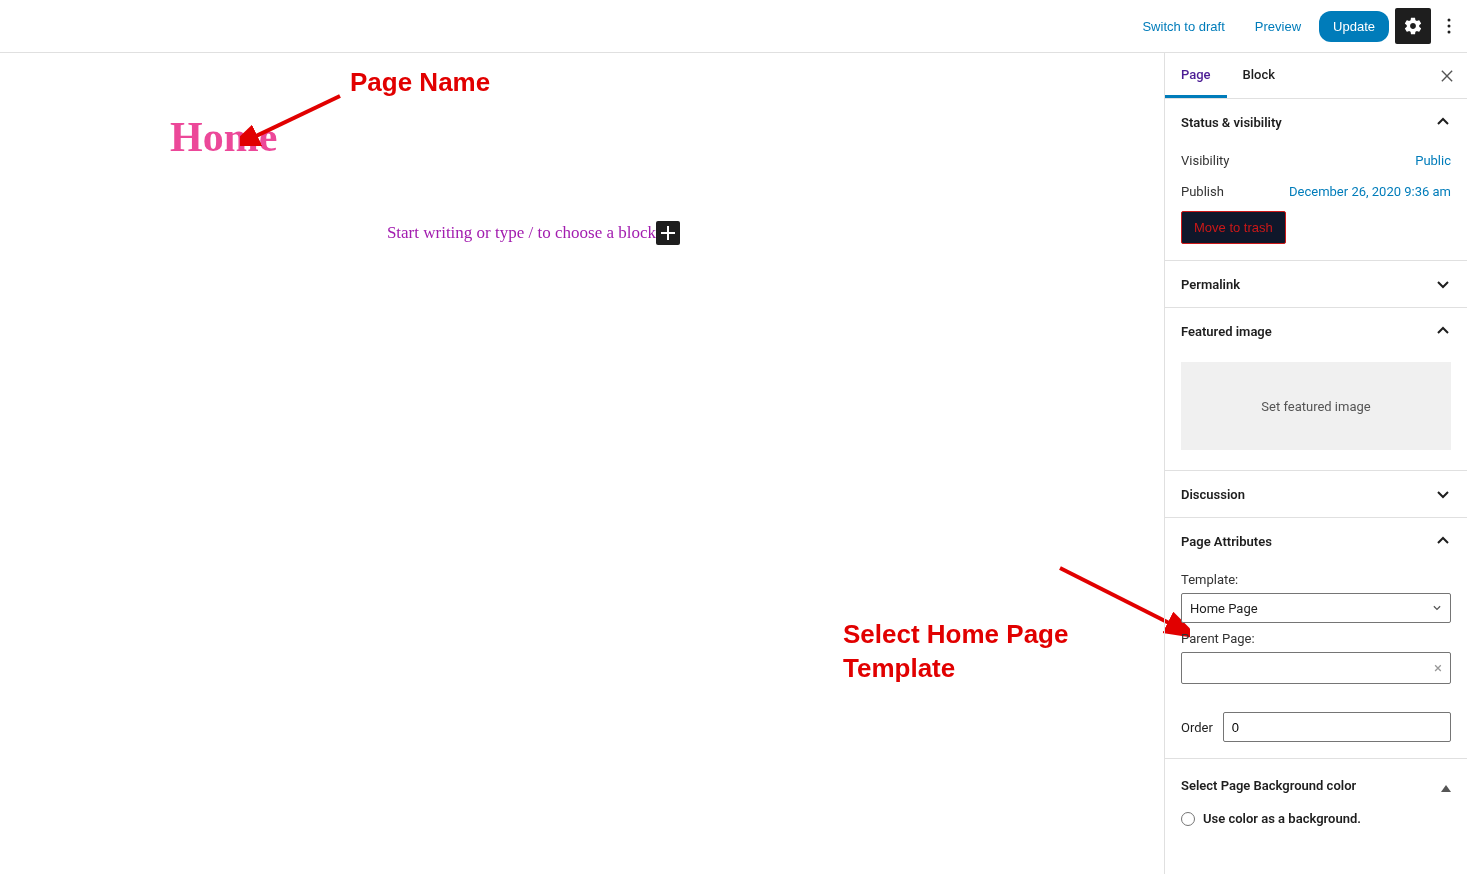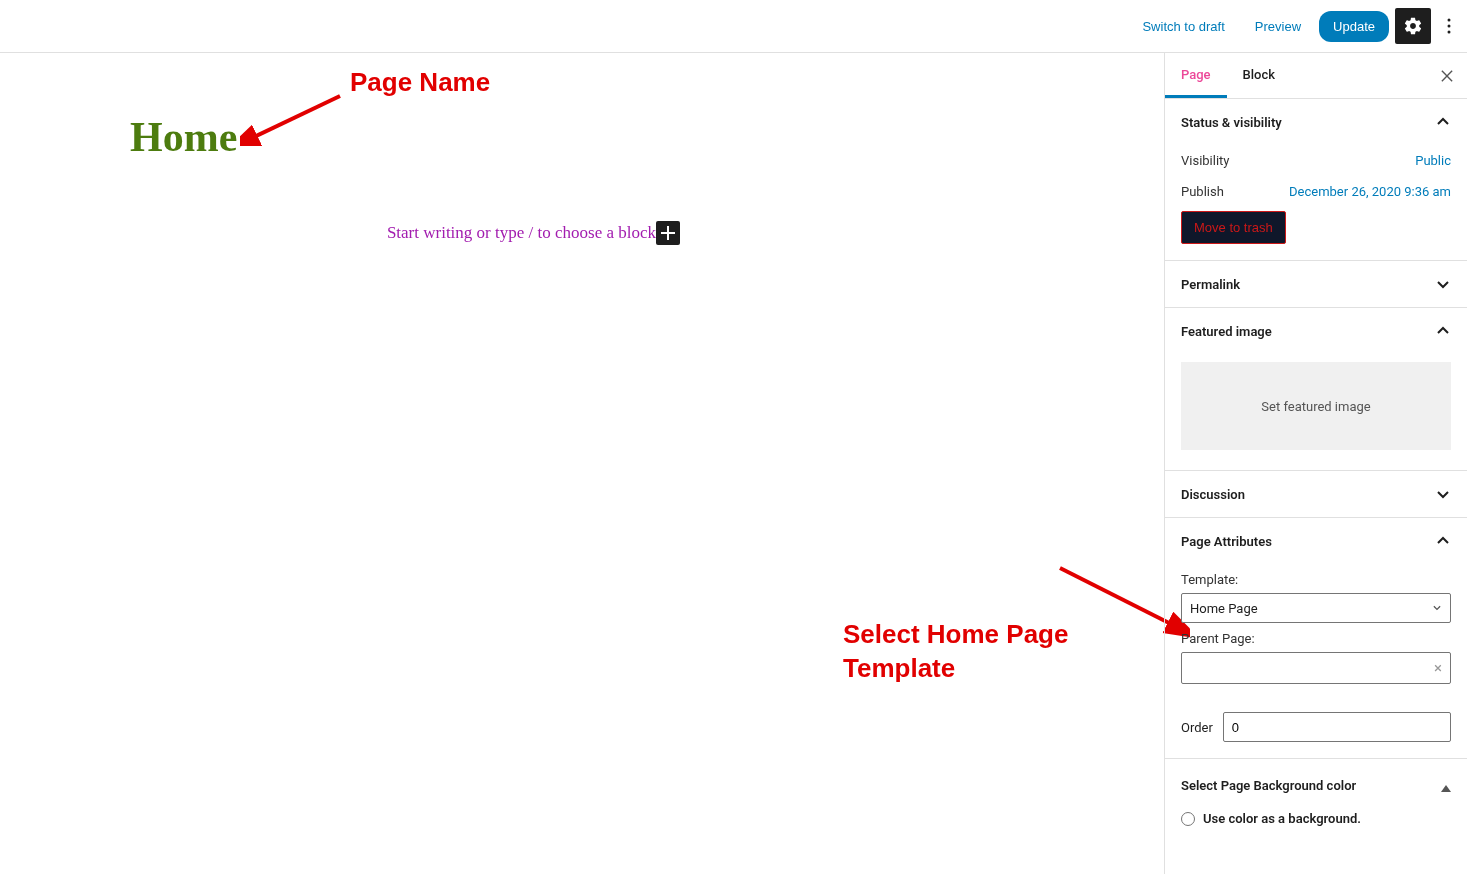--- a/index.html
+++ b/index.html
@@ -72,22 +72,23 @@
     position: relative;
   }
   .editor-inner {
     max-width: 750px;
     margin: 0 0 0 130px;
   }
   .title {
     font-family: Georgia, "Times New Roman", serif;
     font-weight: 700;
     font-size: 42px;
-    color: #4d7c0f;
+    color: #ec4899;
     margin-bottom: 60px;
+    margin-left: 40px;
   }
   .block-row {
     display: flex;
     justify-content: flex-end;
     align-items: center;
     font-family: Georgia, serif;
     color: #a21caf;
     font-size: 17px;
     width: 550px;
   }
@@ -116,21 +117,21 @@
     border-bottom: 1px solid #e0e0e0;
     padding: 0 8px 0 0;
   }
   .tab {
     padding: 14px 16px 13px;
     font-size: 13px;
     font-weight: 500;
     cursor: pointer;
     border-bottom: 3px solid transparent;
   }
-  .tab.active { border-bottom-color: #007cba; color: #ec4899;}
+  .tab.active { border-bottom-color: #007cba; color: #4c1d95;}
   .tab-close {
     margin-left: auto;
     width: 24px;
     height: 24px;
     display: flex;
     align-items: center;
     justify-content: center;
     cursor: pointer;
     font-size: 16px;
     color: #555;

